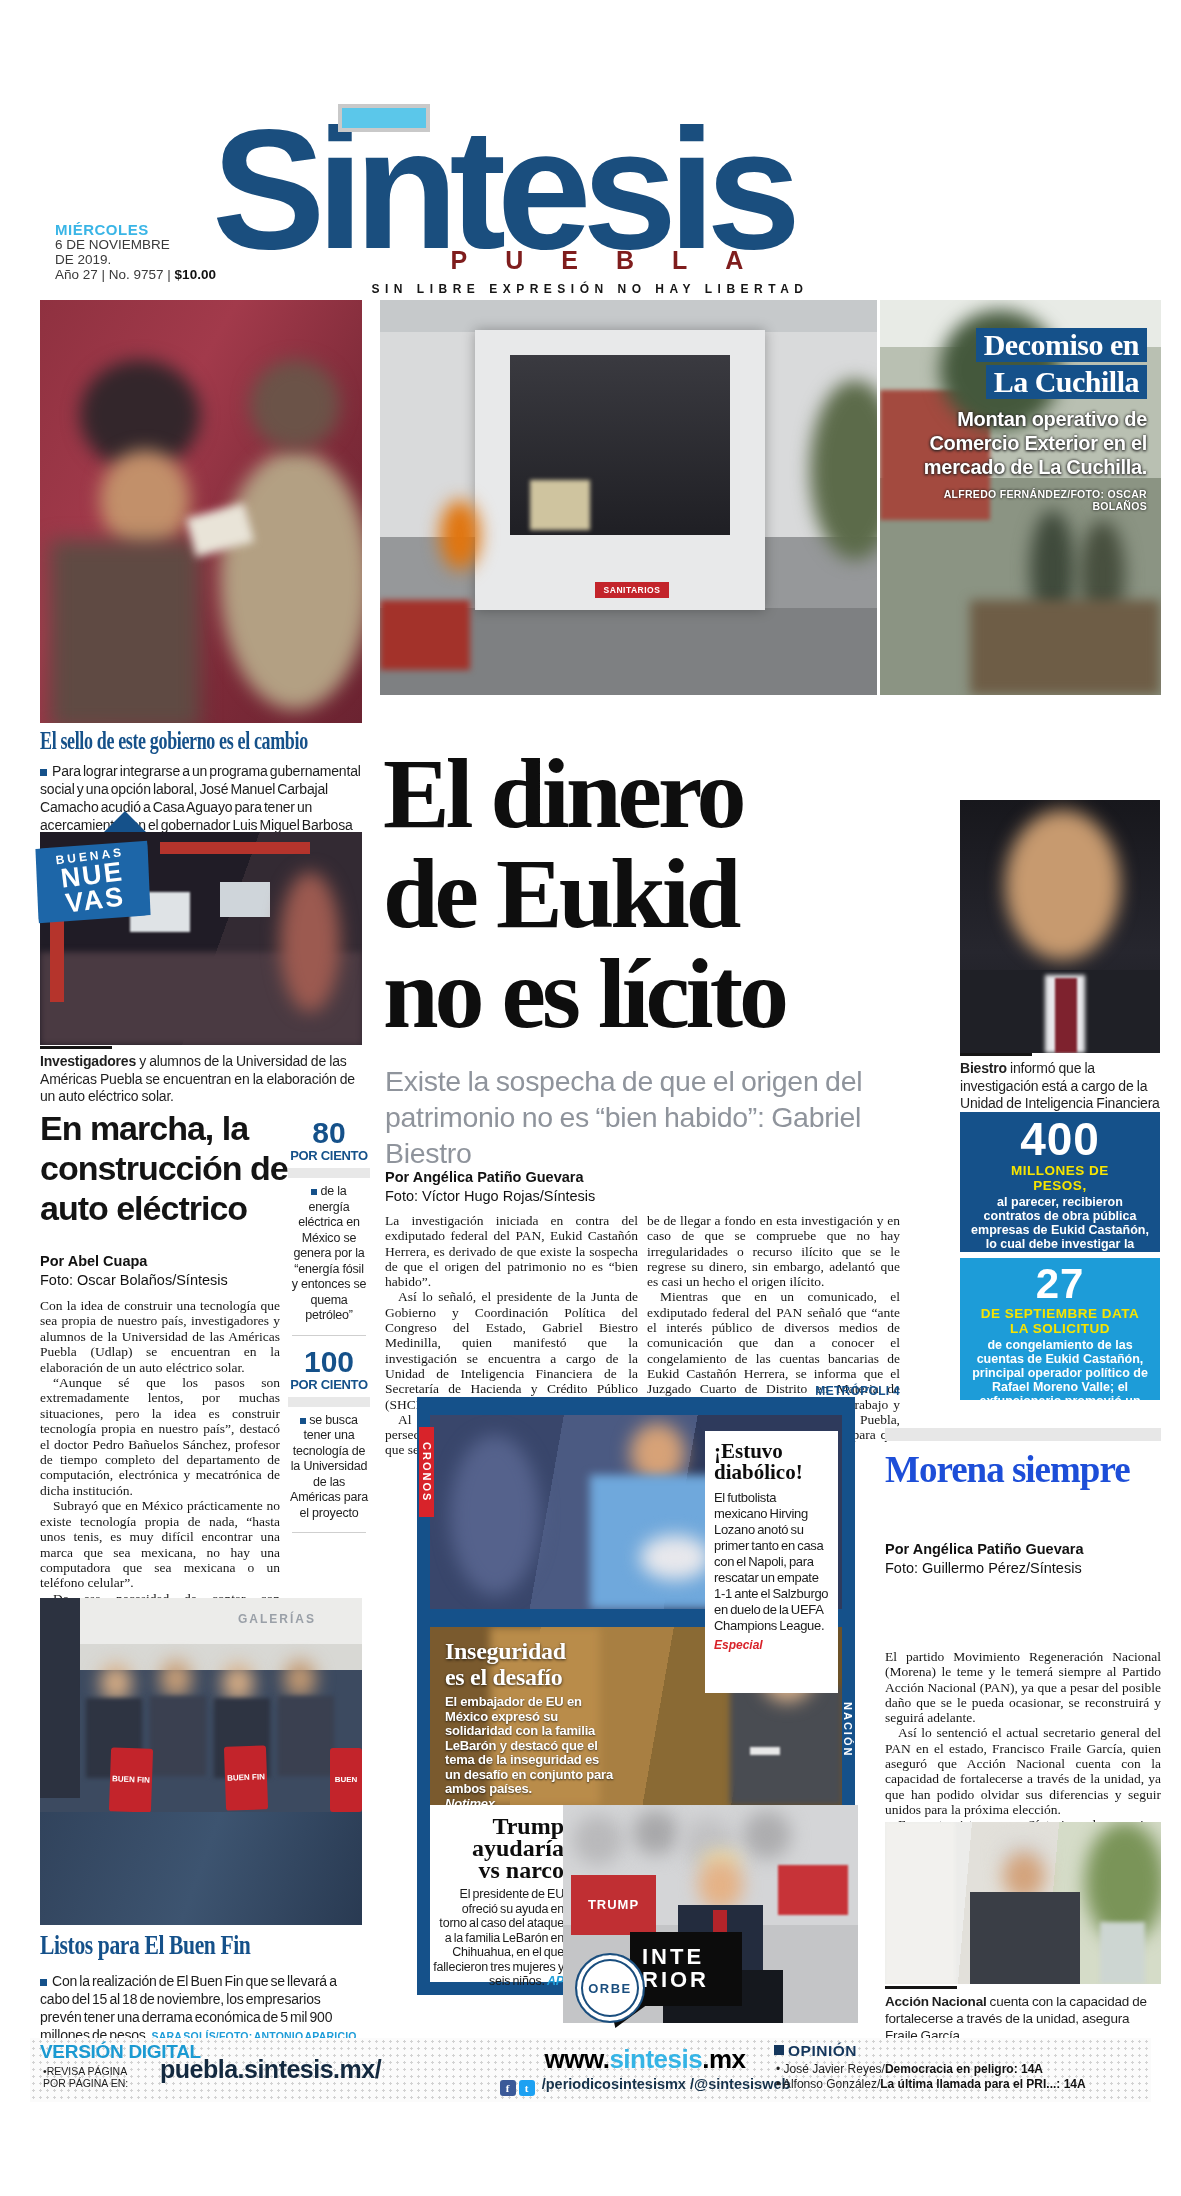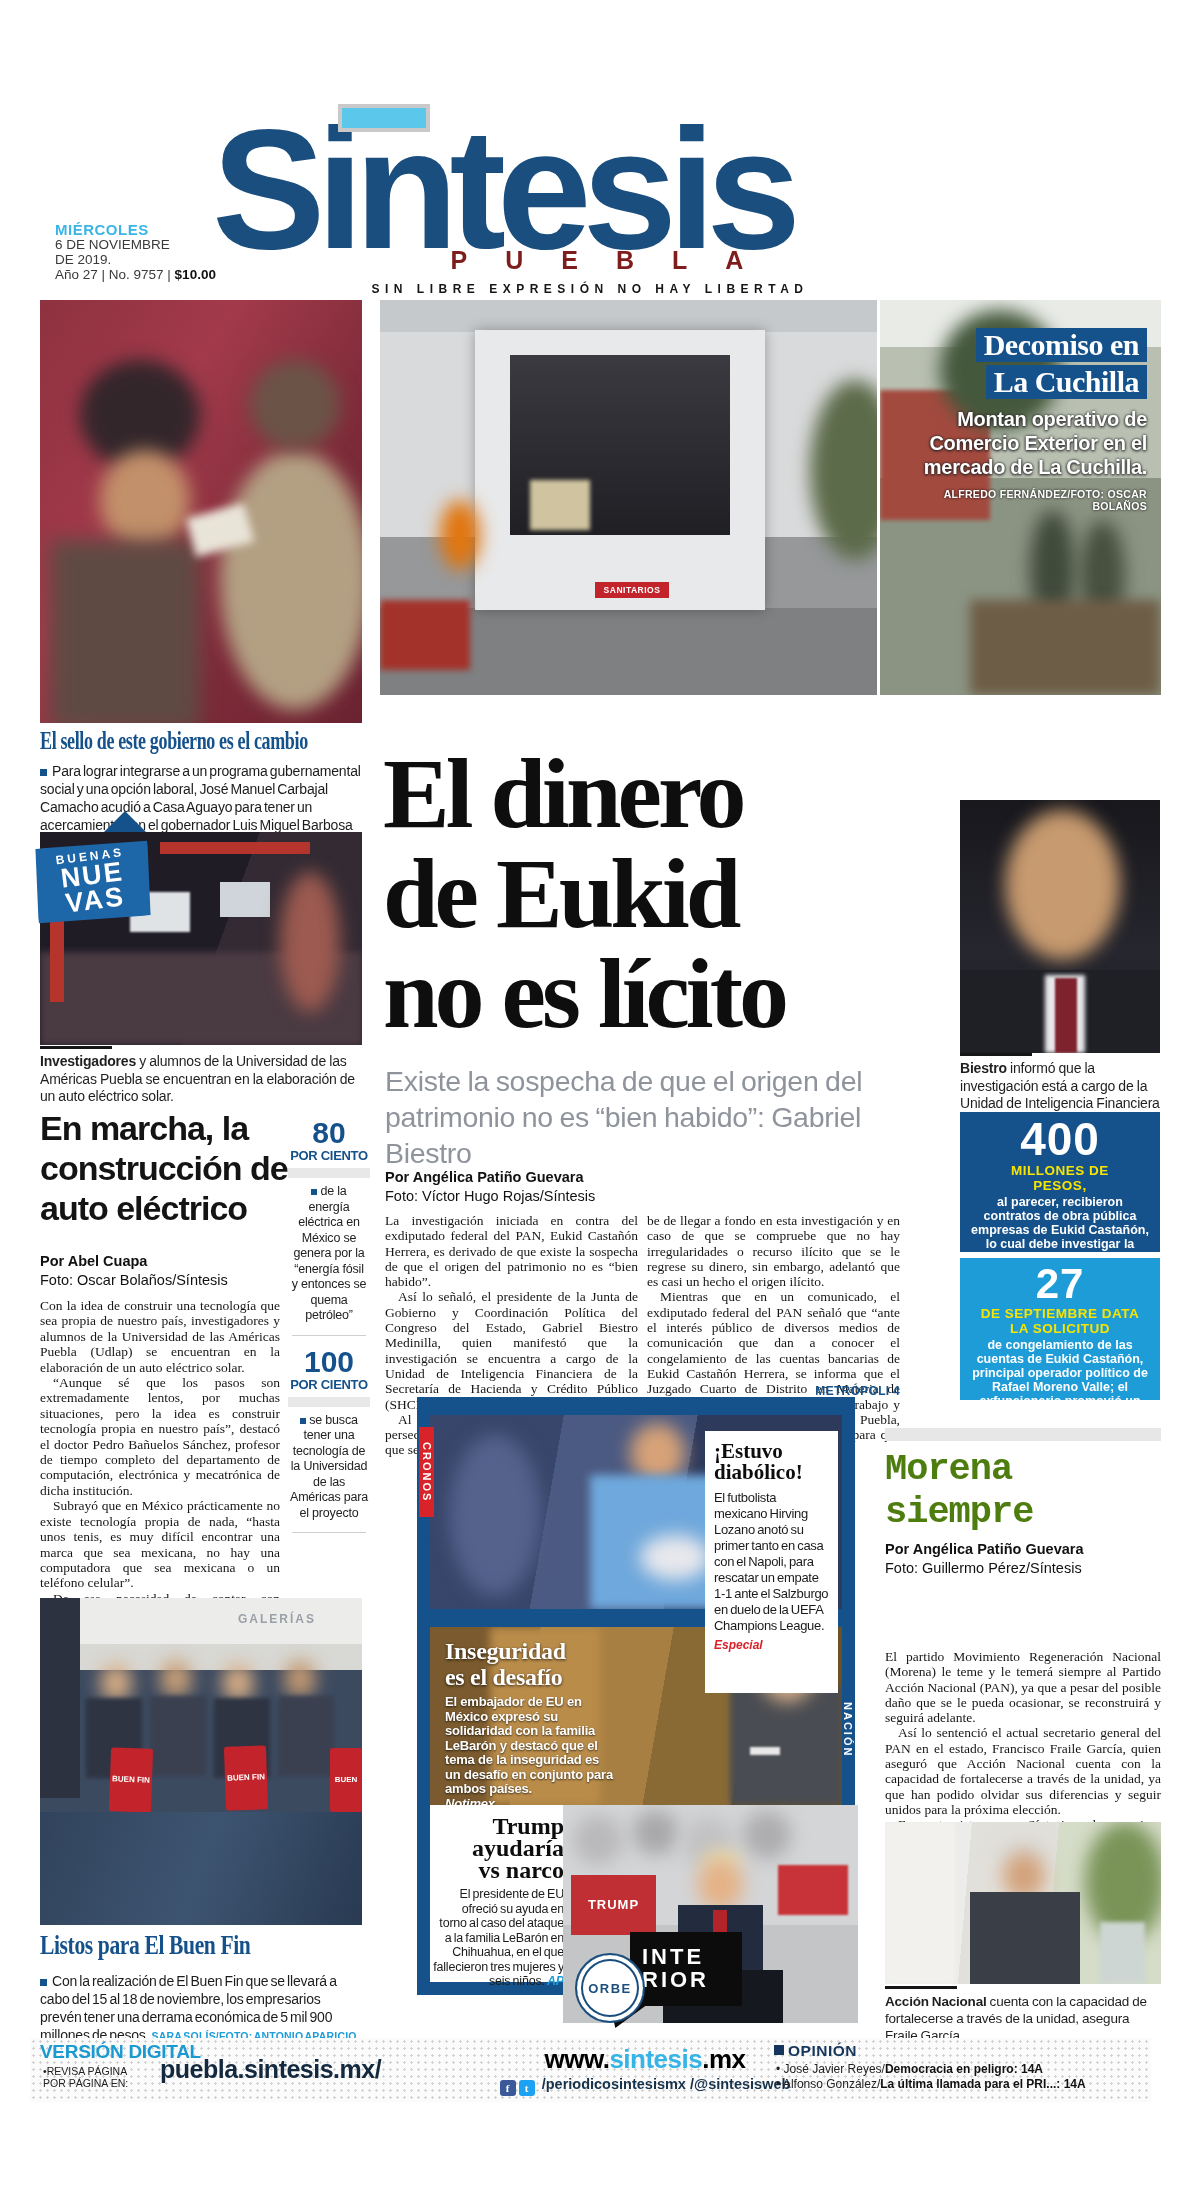--- a/index.html
+++ b/index.html
@@ -127,22 +127,22 @@
         border:2px solid #1a4e7e;box-shadow:inset 0 0 0 4px #fff, inset 0 0 0 6px #1a4e7e;
         display:flex;align-items:center;justify-content:center;
         font-weight:bold;font-size:13px;letter-spacing:1.5px;color:#1a4e7e}
   .interior{left:630px;top:1932px;width:112px;height:74px;background:#0c0c0c;color:#fff;z-index:7;
         font-weight:bold;font-size:22px;line-height:23px;letter-spacing:3px;padding:13px 0 0 12px}
   .interior-tail{left:610px;top:2004px;width:38px;height:24px;background:#0c0c0c;z-index:7;
         clip-path:polygon(0 0,100% 0,14% 100%)}
 
   
   .grayband{left:885px;top:1428px;width:276px;height:13px;background:#e7e7e7}
-  .morena-h{left:885px;top:1448px;width:290px;font-family:Liberation Mono, monospace;font-weight:bold;
-      font-size:37px;line-height:43px;letter-spacing:-1px;color:#4d7c0f}
+  .morena-h{left:885px;top:1448px;width:290px;font-family:Liberation Serif, serif;font-weight:bold;
+      font-size:37px;line-height:43px;letter-spacing:-1px;color:#1d4ed8}
   .morena-body{left:885px;top:1649px;width:276px}
 
   
   .fband{left:30px;top:2038px;width:1121px;height:64px;background-color:#fbfbfb;
      background-image:radial-gradient(circle,#d2d2d2 1px,transparent 1.3px);background-size:7px 7px}
   .fband > div{position:absolute}
   .vd-title{left:10px;top:3px;font-weight:bold;font-size:19px;color:#1b9ad2;letter-spacing:-.3px}
   .vd-sub{left:13px;top:27px;font-size:10.5px;line-height:12px;color:#222}
   .vd-url{left:130px;top:17px;font-weight:bold;font-size:25px;color:#13293f;letter-spacing:-.5px}
   .site{left:450px;top:6px;width:330px;text-align:center;font-weight:bold;font-size:26px;letter-spacing:-.5px;color:#000}

